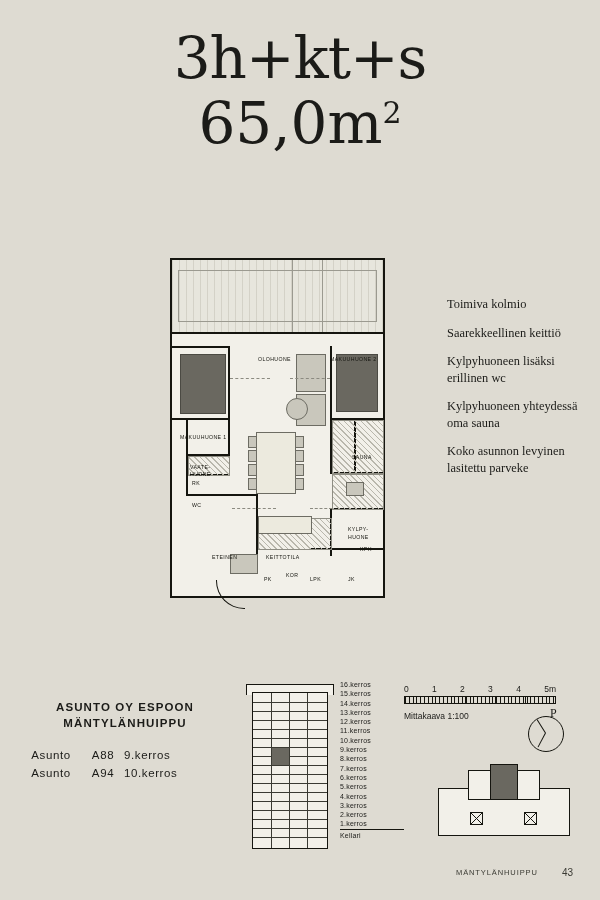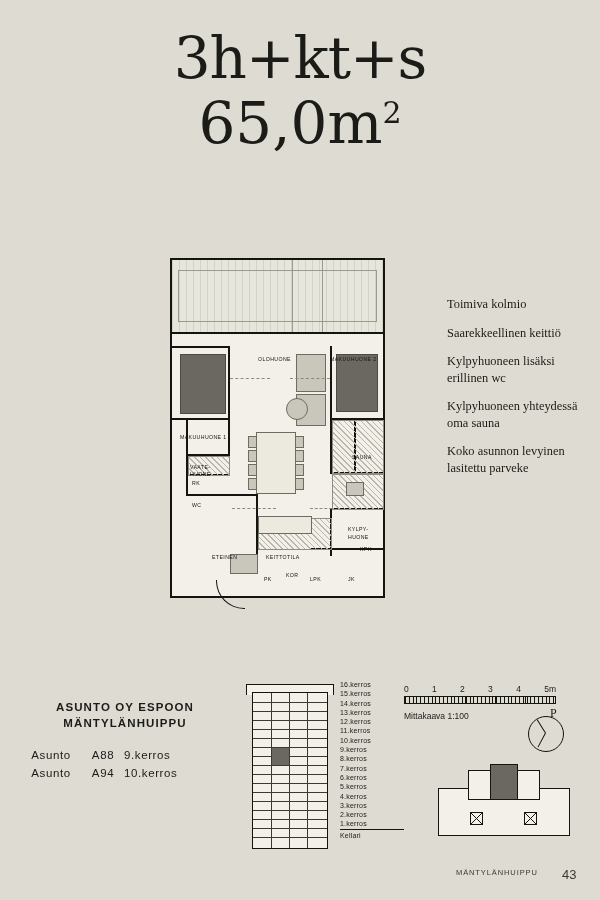--- a/index.html
+++ b/index.html
@@ -198,21 +198,21 @@
   .site .x:before{background:linear-gradient(to top right,transparent 47%,#15150f 47%,#15150f 53%,transparent 53%);}
   .site .x:after{background:linear-gradient(to bottom right,transparent 47%,#15150f 47%,#15150f 53%,transparent 53%);}
 
   .footer{
     position:absolute;left:456px;top:196px;
     font-family:"Liberation Sans", sans-serif;
     font-size:7.5px;letter-spacing:.9px;color:#3a3a33;
   }
   .pageno{
     position:absolute;left:562px;top:195px;
-    font-family:"Liberation Sans", sans-serif;font-size:13px;color:#3a3a33;
+    font-family:"Liberation Sans", sans-serif;font-size:10px;color:#3a3a33;
   }
 </style>
 </head>
 <body>
 
 <div class="page">
 
   <div class="title">
     <div class="l1">3h+kt+s</div>
     <div class="l2">

